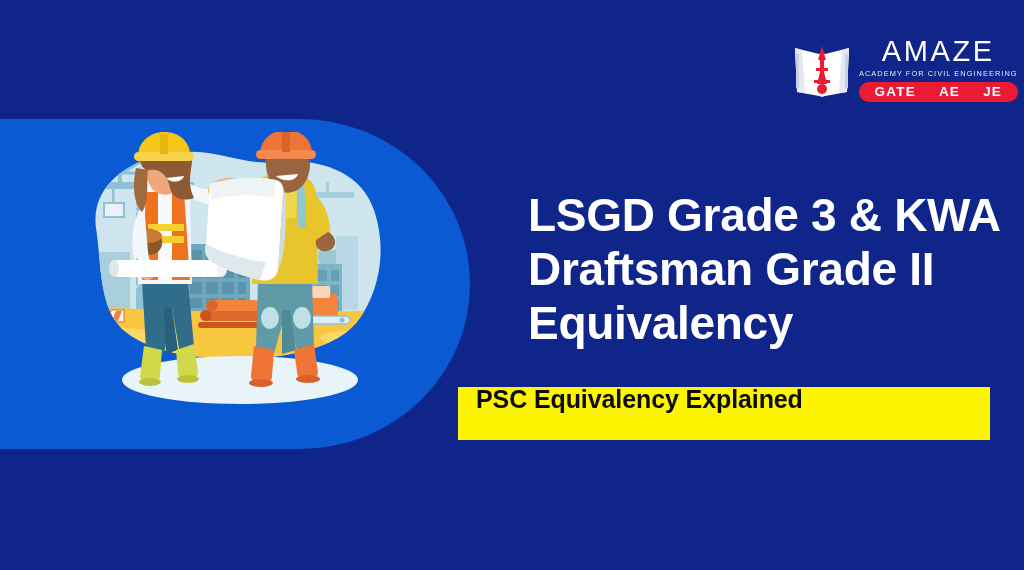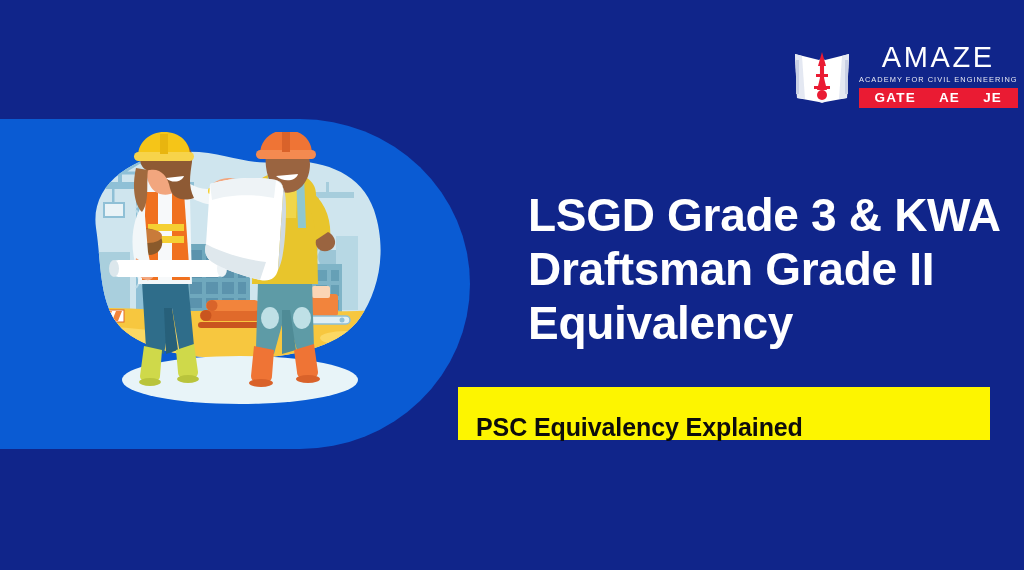--- a/index.html
+++ b/index.html
@@ -37,21 +37,20 @@
   #illustration svg { display:block; width:100%; height:100%; }
 
   
   #logo {
     position:absolute;
     left:793px; top:33px;
     width:200px; height:72px;
     display:flex;
     align-items:center;
     gap:8px;
-    margin-top:6px;
   }
   #logo-mark { width:58px; height:62px; flex:0 0 58px; }
   #logo-mark svg { display:block; width:100%; height:100%; }
   #logo-text { flex:1 1 auto; padding-top:1px; }
   #logo-word {
     color:#ffffff;
     font-size:29px;
     font-weight:400;
     letter-spacing:2.6px;
     line-height:1;
@@ -67,20 +66,21 @@
     text-align:left;
     white-space:nowrap;
   }
   #logo-exams {
     margin-top:5px;
     background:#ea1b33;
     padding:3px 4px 4px 4px;
     display:flex;
     justify-content:space-around;
     align-items:center;
+    border-radius:10px;
   }
   #logo-exams span {
     color:#ffffff;
     font-size:13.5px;
     font-weight:700;
     letter-spacing:1.2px;
     line-height:1;
   }
 
   
@@ -97,21 +97,21 @@
   }
   #headline .hl-line { display:block; white-space:nowrap; }
 
   
   #subtitle-bar {
     position:absolute;
     left:458px; top:387px;
     width:532px; height:53px;
     background:#fdf500;
     display:flex;
-    align-items:flex-end;
+    align-items:flex-start;
   }
   #subtitle-text {
     color:#0d0d0d;
     font-size:25px;
     font-weight:700;
     letter-spacing:-0.1px;
     padding-left:18px;
     line-height:1;
   }
 </style>

